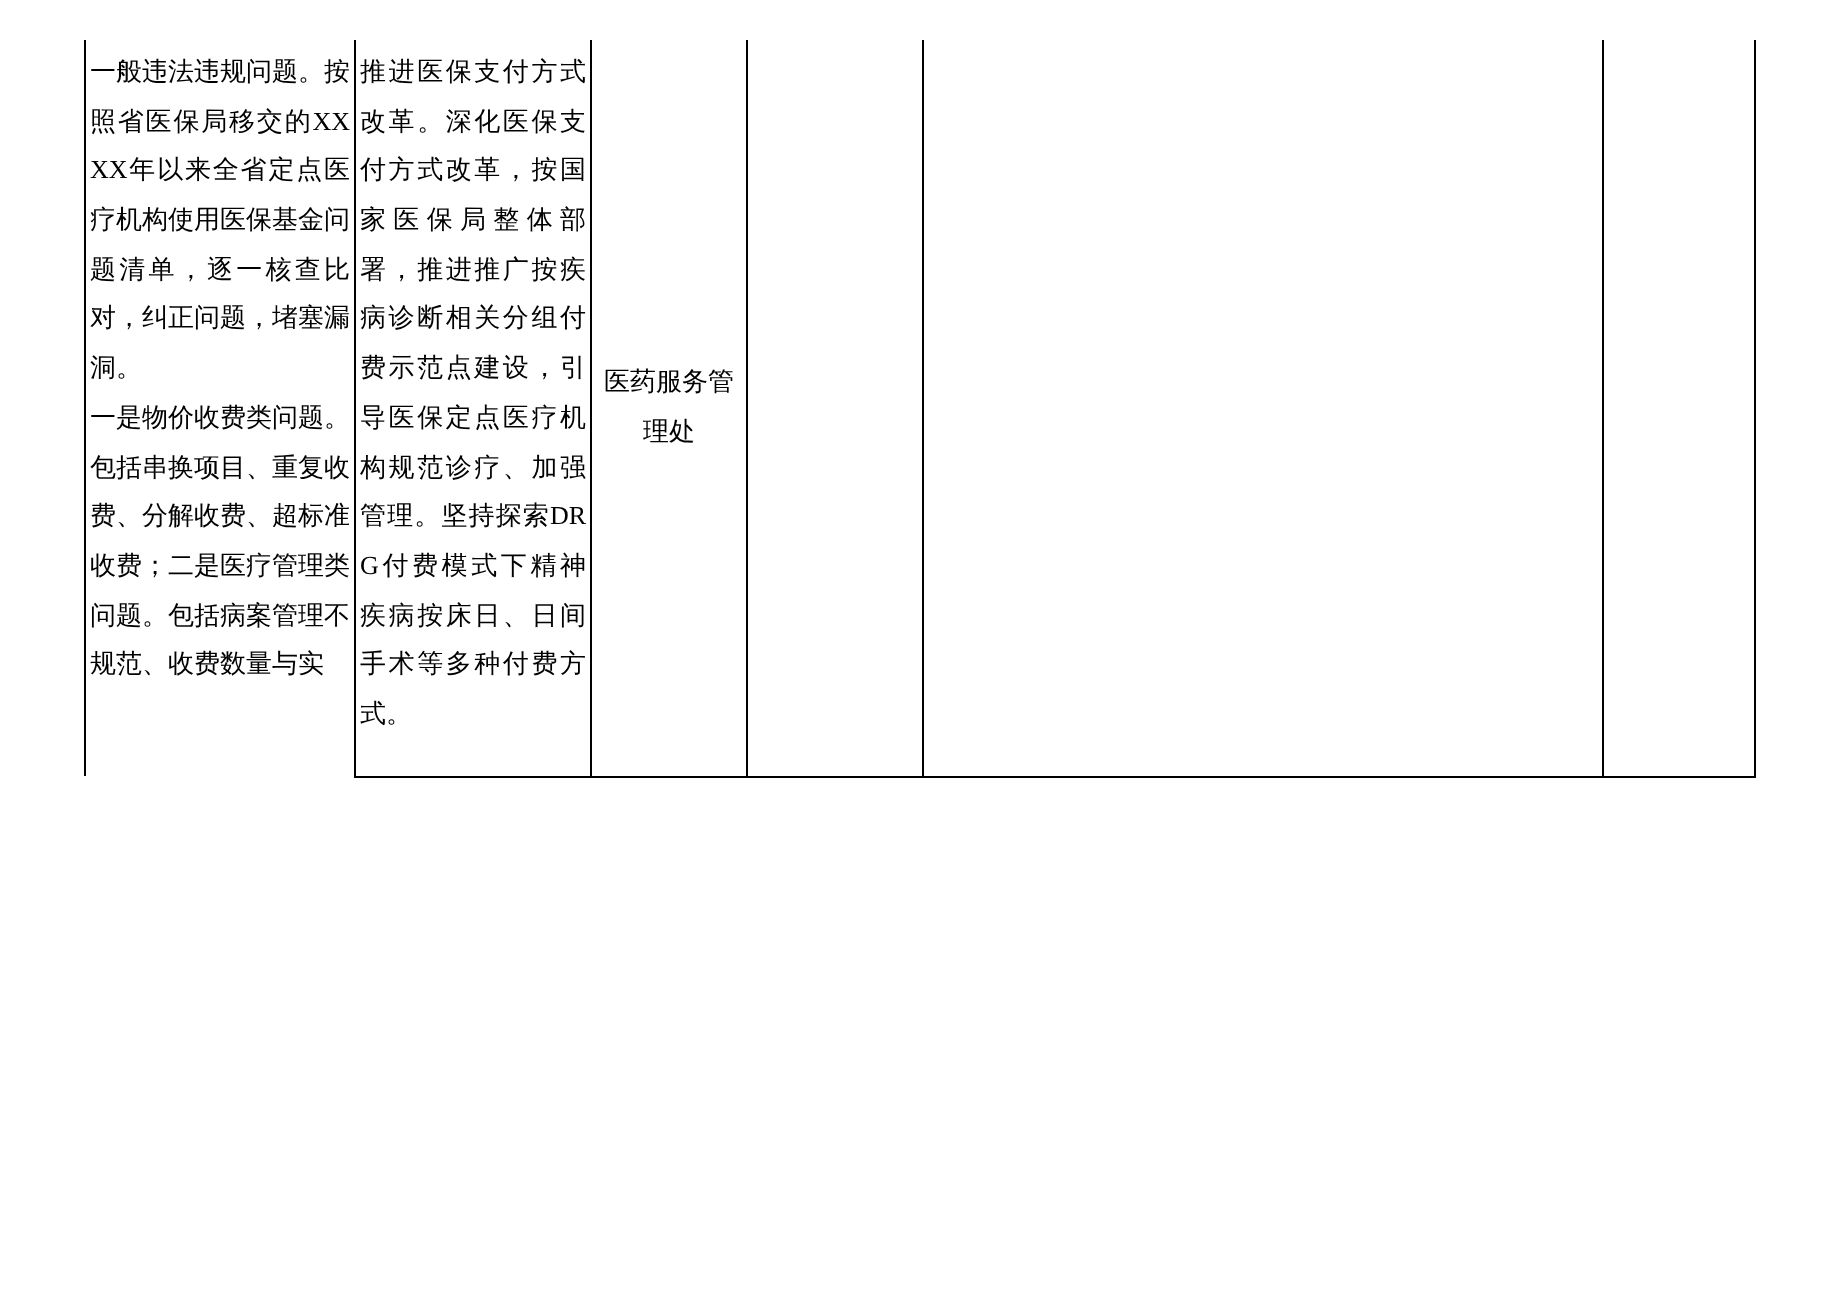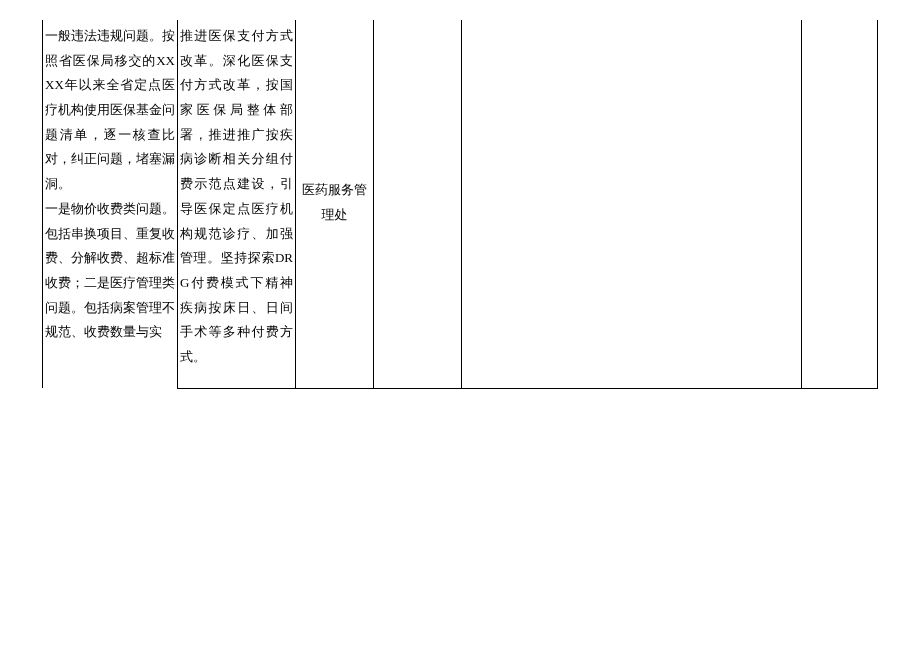--- a/index.html
+++ b/index.html
@@ -41,21 +41,20 @@
     }
     td.c2 {
       width: 118px;
       border-top: none;
     }
     td.c3 {
       width: 78px;
       text-align: center;
       vertical-align: middle;
       border-top: none;
-      font-family: Liberation Mono, monospace;
     }
     td.c4 {
       width: 88px;
       border-top: none;
     }
     td.c5 {
       width: 340px;
       border-top: none;
     }
     td.c6 {

